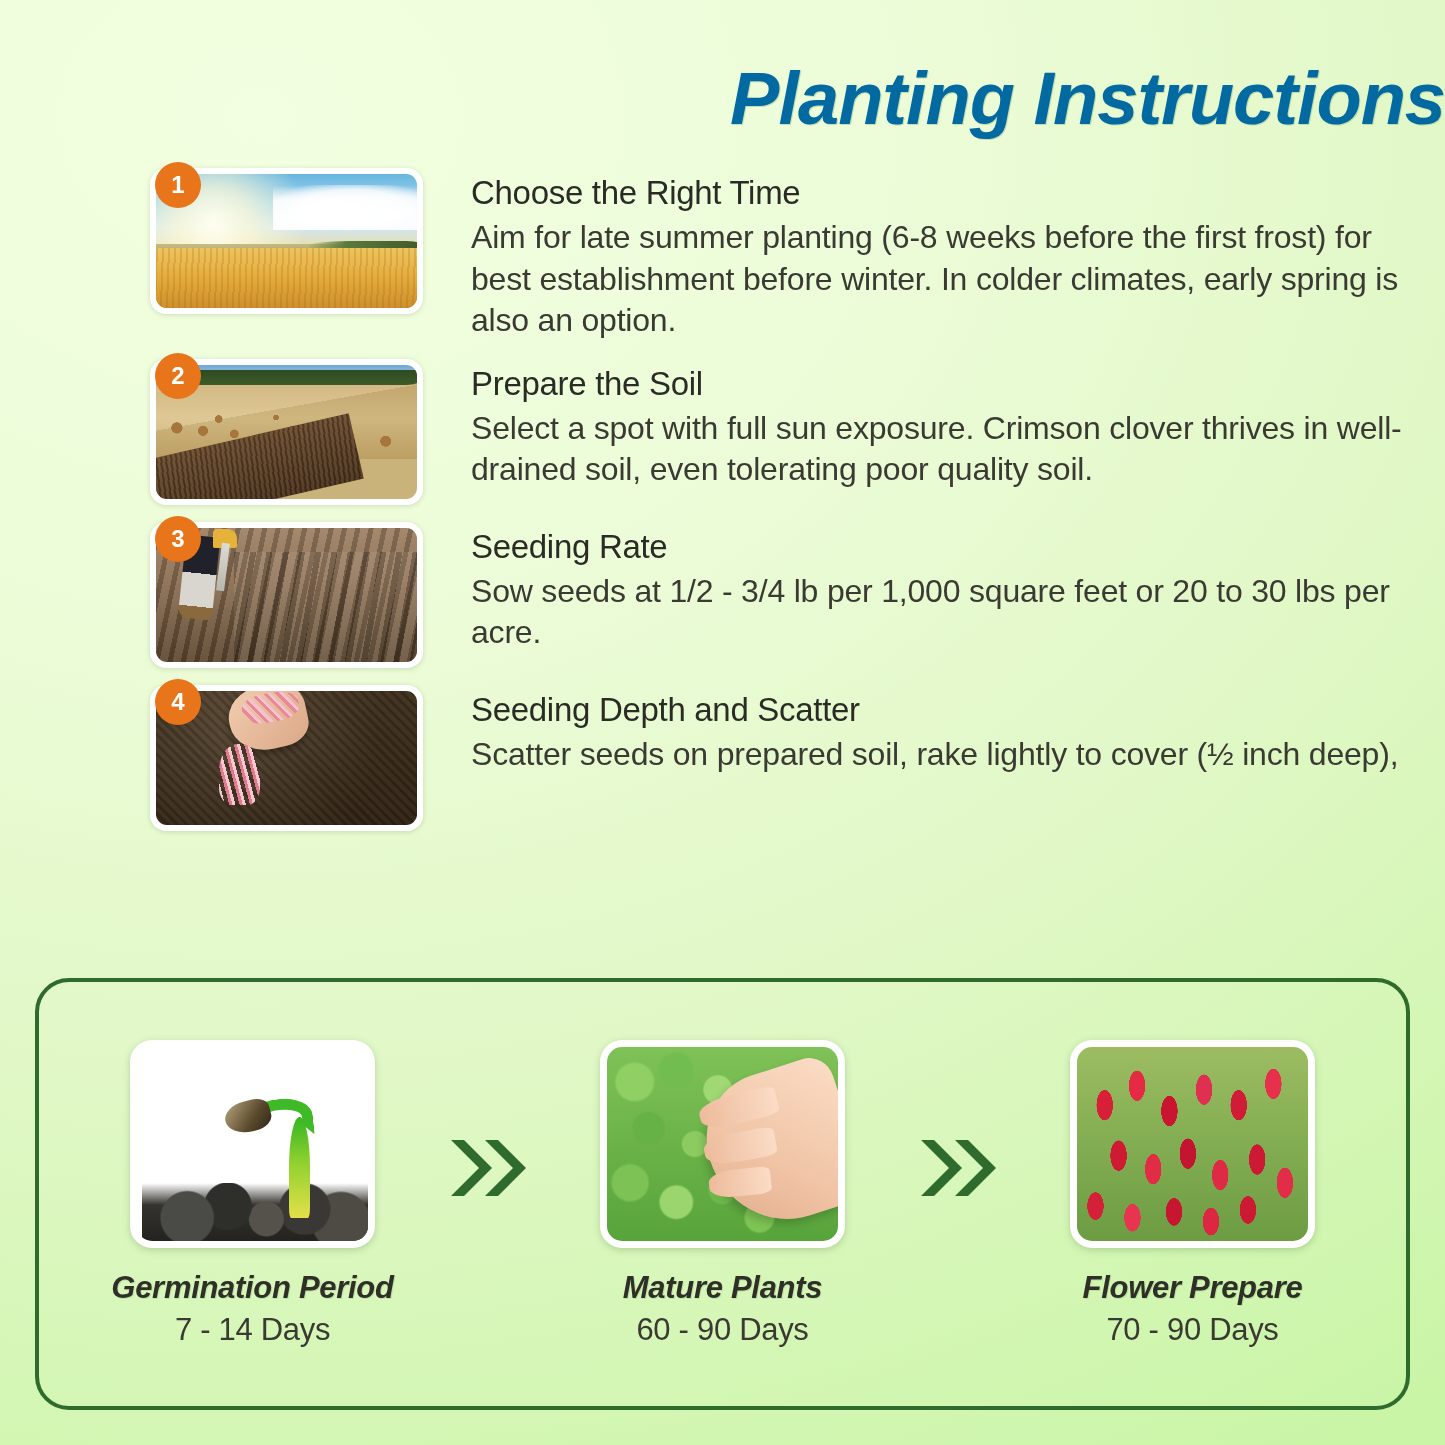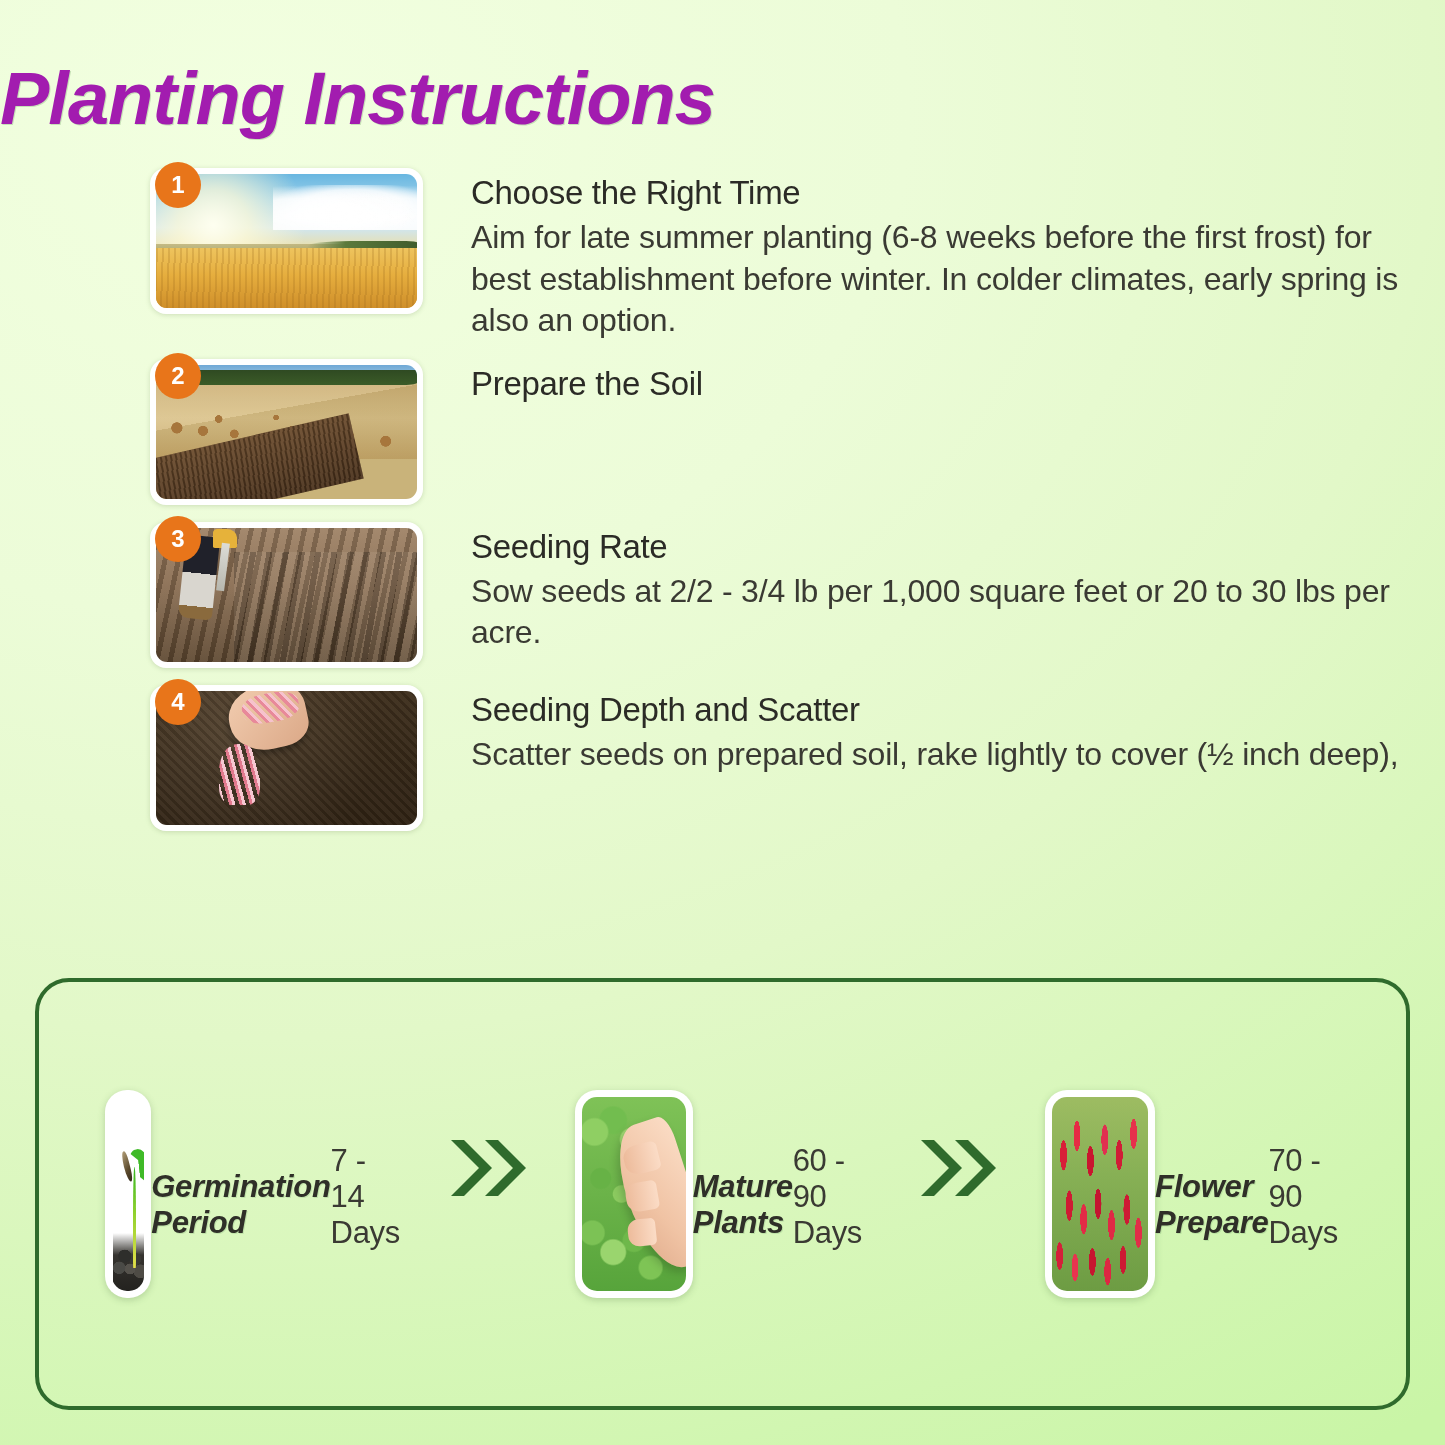--- a/index.html
+++ b/index.html
@@ -12,22 +12,22 @@
 
   body {
     font-family: "Liberation Sans", sans-serif;
     background:
       radial-gradient(ellipse 140% 110% at 18% 8%, #f2ffe0 0%, #ecfcd8 32%, #e2f8c8 58%, #c9f5a6 100%);
     position: relative;
   }
 
   
   .title {
-    text-align: left;
-    color: #a21caf;
+    text-align: right;
+    color: #0369a1;
     font-size: 74px;
     font-weight: 700;
     font-style: italic;
     letter-spacing: -1px;
     padding-top: 62px;
     line-height: 1;
     text-shadow: 1px 1px 0 rgba(120,170,110,0.35);
   }
 
   
@@ -237,20 +237,21 @@
     border-radius: 34px;
     display: flex;
     align-items: center;
     justify-content: space-between;
     padding: 0 66px;
   }
 
   .tl-item {
     width: 295px;
     display: flex;
+    flex-direction: column;
     align-items: center;
   }
 
   .tl-thumb {
     width: 245px;
     height: 208px;
     border-radius: 22px;
     background: #ffffff;
     padding: 7px;
     box-shadow: 0 2px 7px rgba(60,100,50,0.25);
@@ -410,40 +411,41 @@
           <div class="art-bales">
             <div class="treeline"></div>
             <div class="stubble"></div>
             <div class="plow"></div>
           </div>
         </div>
       </div>
     </div>
     <div class="step-text">
       <div class="step-title">Prepare the Soil</div>
+      <div class="step-body">Select a spot with full sun exposure. Crimson clover thrives in well-drained soil, even tolerating poor quality soil.</div>
     </div>
   </div>
 
   <div class="step s3">
     <div class="thumb-wrap">
       <div class="badge">3</div>
       <div class="thumb">
         <div class="thumb-inner">
           <div class="art-furrow">
             <div class="ridge2"></div>
             <div class="boot"></div>
             <div class="handle"></div>
             <div class="rod"></div>
           </div>
         </div>
       </div>
     </div>
     <div class="step-text">
       <div class="step-title">Seeding Rate</div>
-      <div class="step-body">Sow seeds at 2/2 - 3/4 lb per 1,000 square feet or 20 to 30 lbs per acre.</div>
+      <div class="step-body">Sow seeds at 1/2 - 3/4 lb per 1,000 square feet or 20 to 30 lbs per acre.</div>
     </div>
   </div>
 
   <div class="step s4">
     <div class="thumb-wrap">
       <div class="badge">4</div>
       <div class="thumb">
         <div class="thumb-inner">
           <div class="art-hand">
             <div class="palm"></div>

